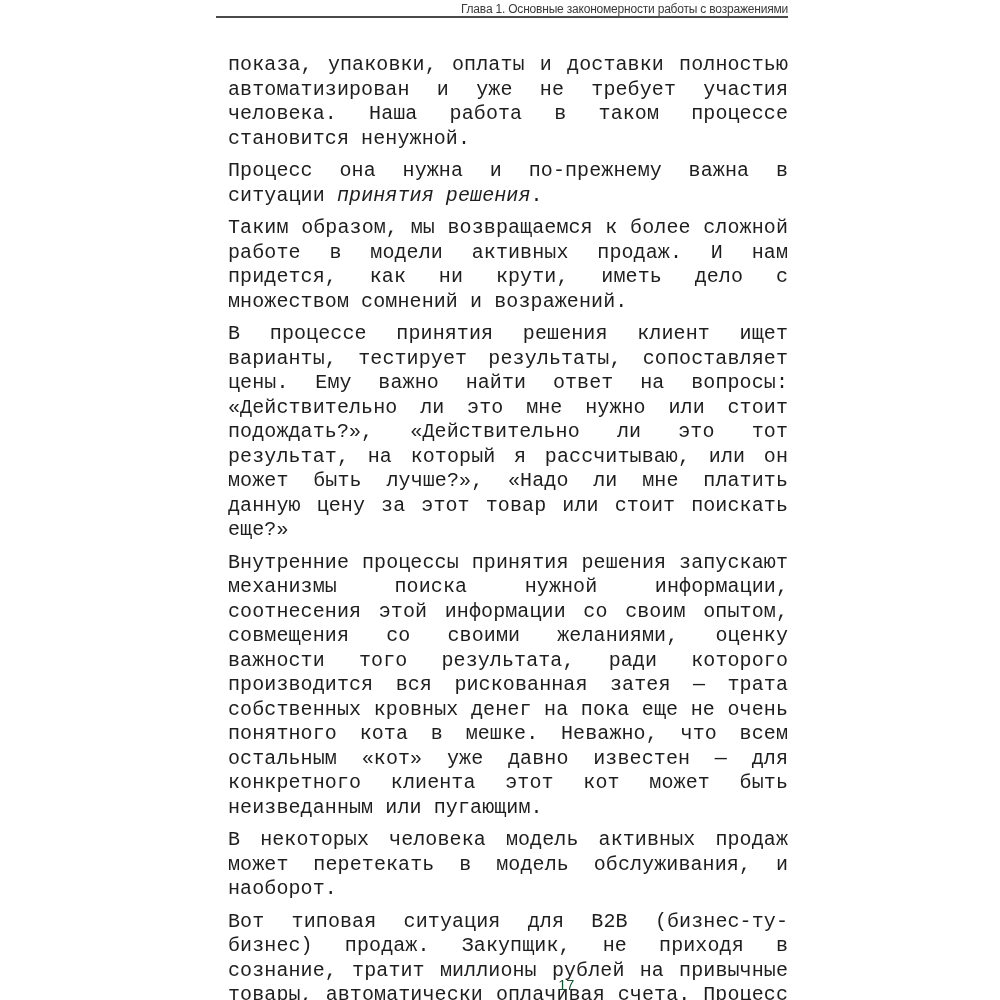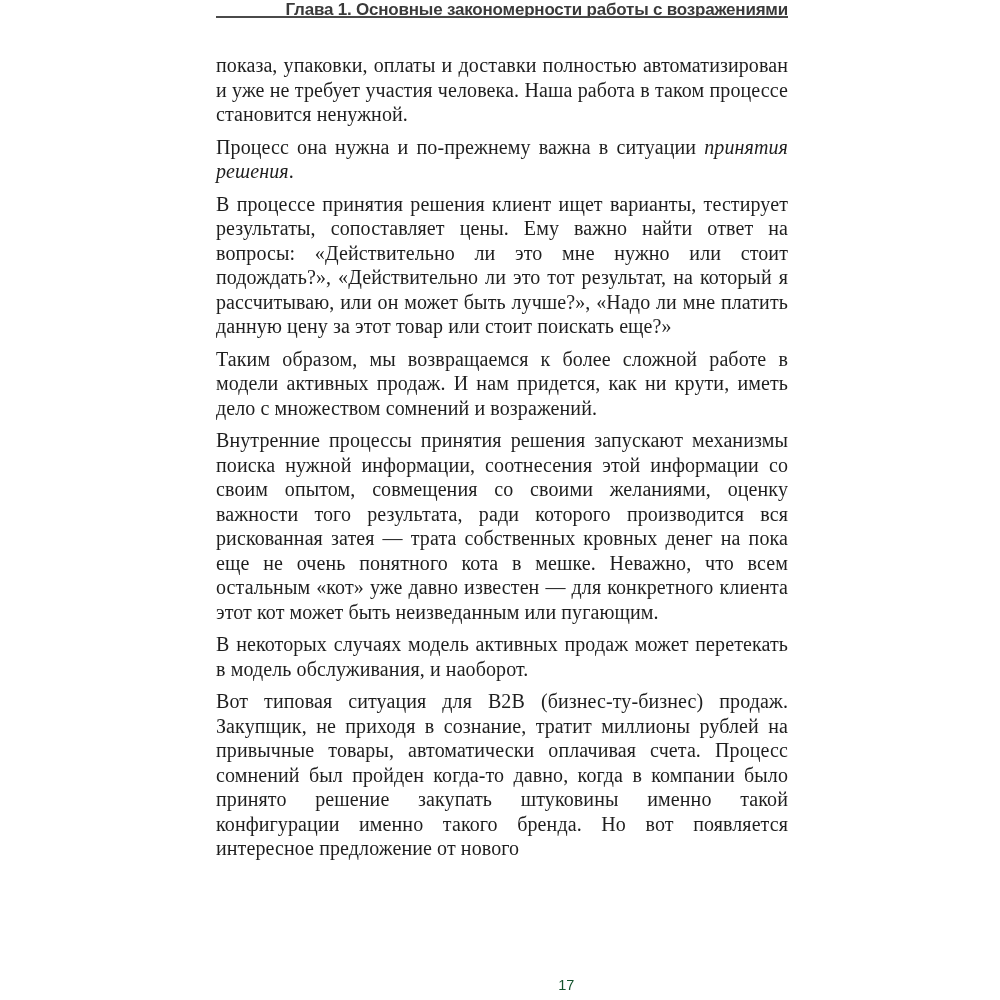--- a/index.html
+++ b/index.html
@@ -32,26 +32,25 @@
     top: 0;
     height: 1000px;
   }
   .running-header {
     position: absolute;
     top: 3px;
     left: 0;
     right: 0;
     text-align: right;
     font-family: "Liberation Sans", "DejaVu Sans", sans-serif;
-    font-size: 17px;
+    font-size: 12px;
     line-height: 13px;
     letter-spacing: -0.2px;
     color: var(--header);
     white-space: nowrap;
-    font-weight: bold;
   }
   .header-rule {
     position: absolute;
     top: 16px;
     left: 0;
     right: 0;
     height: 0;
     border-top: 2px solid var(--rule);
   }
   .text-block {
@@ -60,22 +59,23 @@
     left: 0;
     right: 0;
     font-size: 20px;
     line-height: 24.5px;
     letter-spacing: 0.1px;
     text-align: justify;
     hyphens: auto;
     -webkit-hyphens: auto;
   }
   .text-block p {
-    margin: 0 0 8px 0;
+    margin: 0 0 8px 12px;
     padding: 0;
+    font-family: Liberation Mono, monospace;
   }
   .text-block em {
     font-style: italic;
   }
   .page-number {
     position: absolute;
     right: 214px;
     top: 977px;
     font-family: "Liberation Sans", "DejaVu Sans", sans-serif;
     font-size: 14.5px;
@@ -90,23 +90,23 @@
 <div class="page">
   <div class="content-col">
 
     <div class="running-header">Глава 1. Основные закономерности работы с возражениями</div>
 
     <div class="header-rule"></div>
 
     <div class="text-block">
         <p><span>показа, упаковки, оплаты и доставки полностью автоматизирован и уже не требует участия человека. Наша работа в таком процессе становится ненужной.</span></p>
         <p><span>Процесс она нужна и по-прежнему важна в ситуации </span><em>принятия решения</em><span>.</span></p>
+        <p><span>Таким образом, мы возвращаемся к более сложной работе в модели активных продаж. И нам придется, как ни крути, иметь дело с множеством сомнений и возражений.</span></p>
         <p><span>В процессе принятия решения клиент ищет варианты, тестирует результаты, сопоставляет цены. Ему важно найти ответ на вопросы: «Действительно ли это мне нужно или стоит подождать?», «Действительно ли это тот результат, на который я рассчитываю, или он может быть лучше?», «Надо ли мне платить данную цену за этот товар или стоит поискать еще?»</span></p>
-        <p><span>Таким образом, мы возвращаемся к более сложной работе в модели активных продаж. И нам придется, как ни крути, иметь дело с множеством сомнений и возражений.</span></p>
         <p><span>Внутренние процессы принятия решения запускают механизмы поиска нужной информации, соотнесения этой информации со своим опытом, совмещения со своими желаниями, оценку важности того результата, ради которого производится вся рискованная затея — трата собственных кровных денег на пока еще не очень понятного кота в мешке. Неважно, что всем остальным «кот» уже давно известен — для конкретного клиента этот кот может быть неизведанным или пугающим.</span></p>
-        <p><span>В некоторых случаях модель активных продаж может перетекать в модель обслуживания, и наоборот.</span></p>
+        <p><span>В некоторых человека модель активных продаж может перетекать в модель обслуживания, и наоборот.</span></p>
         <p><span>Вот типовая ситуация для B2B (бизнес-ту-бизнес) продаж. Закупщик, не приходя в сознание, тратит миллионы рублей на привычные товары, автоматически оплачивая счета. Процесс сомнений был пройден когда-то давно, когда в компании было принято решение закупать штуковины именно такой конфигурации именно такого бренда. Но вот появляется интересное предложение от нового</span></p>
       </div>
 
     <div class="page-number">17</div>
 
   </div>
 </div>
 
 </body></html>

